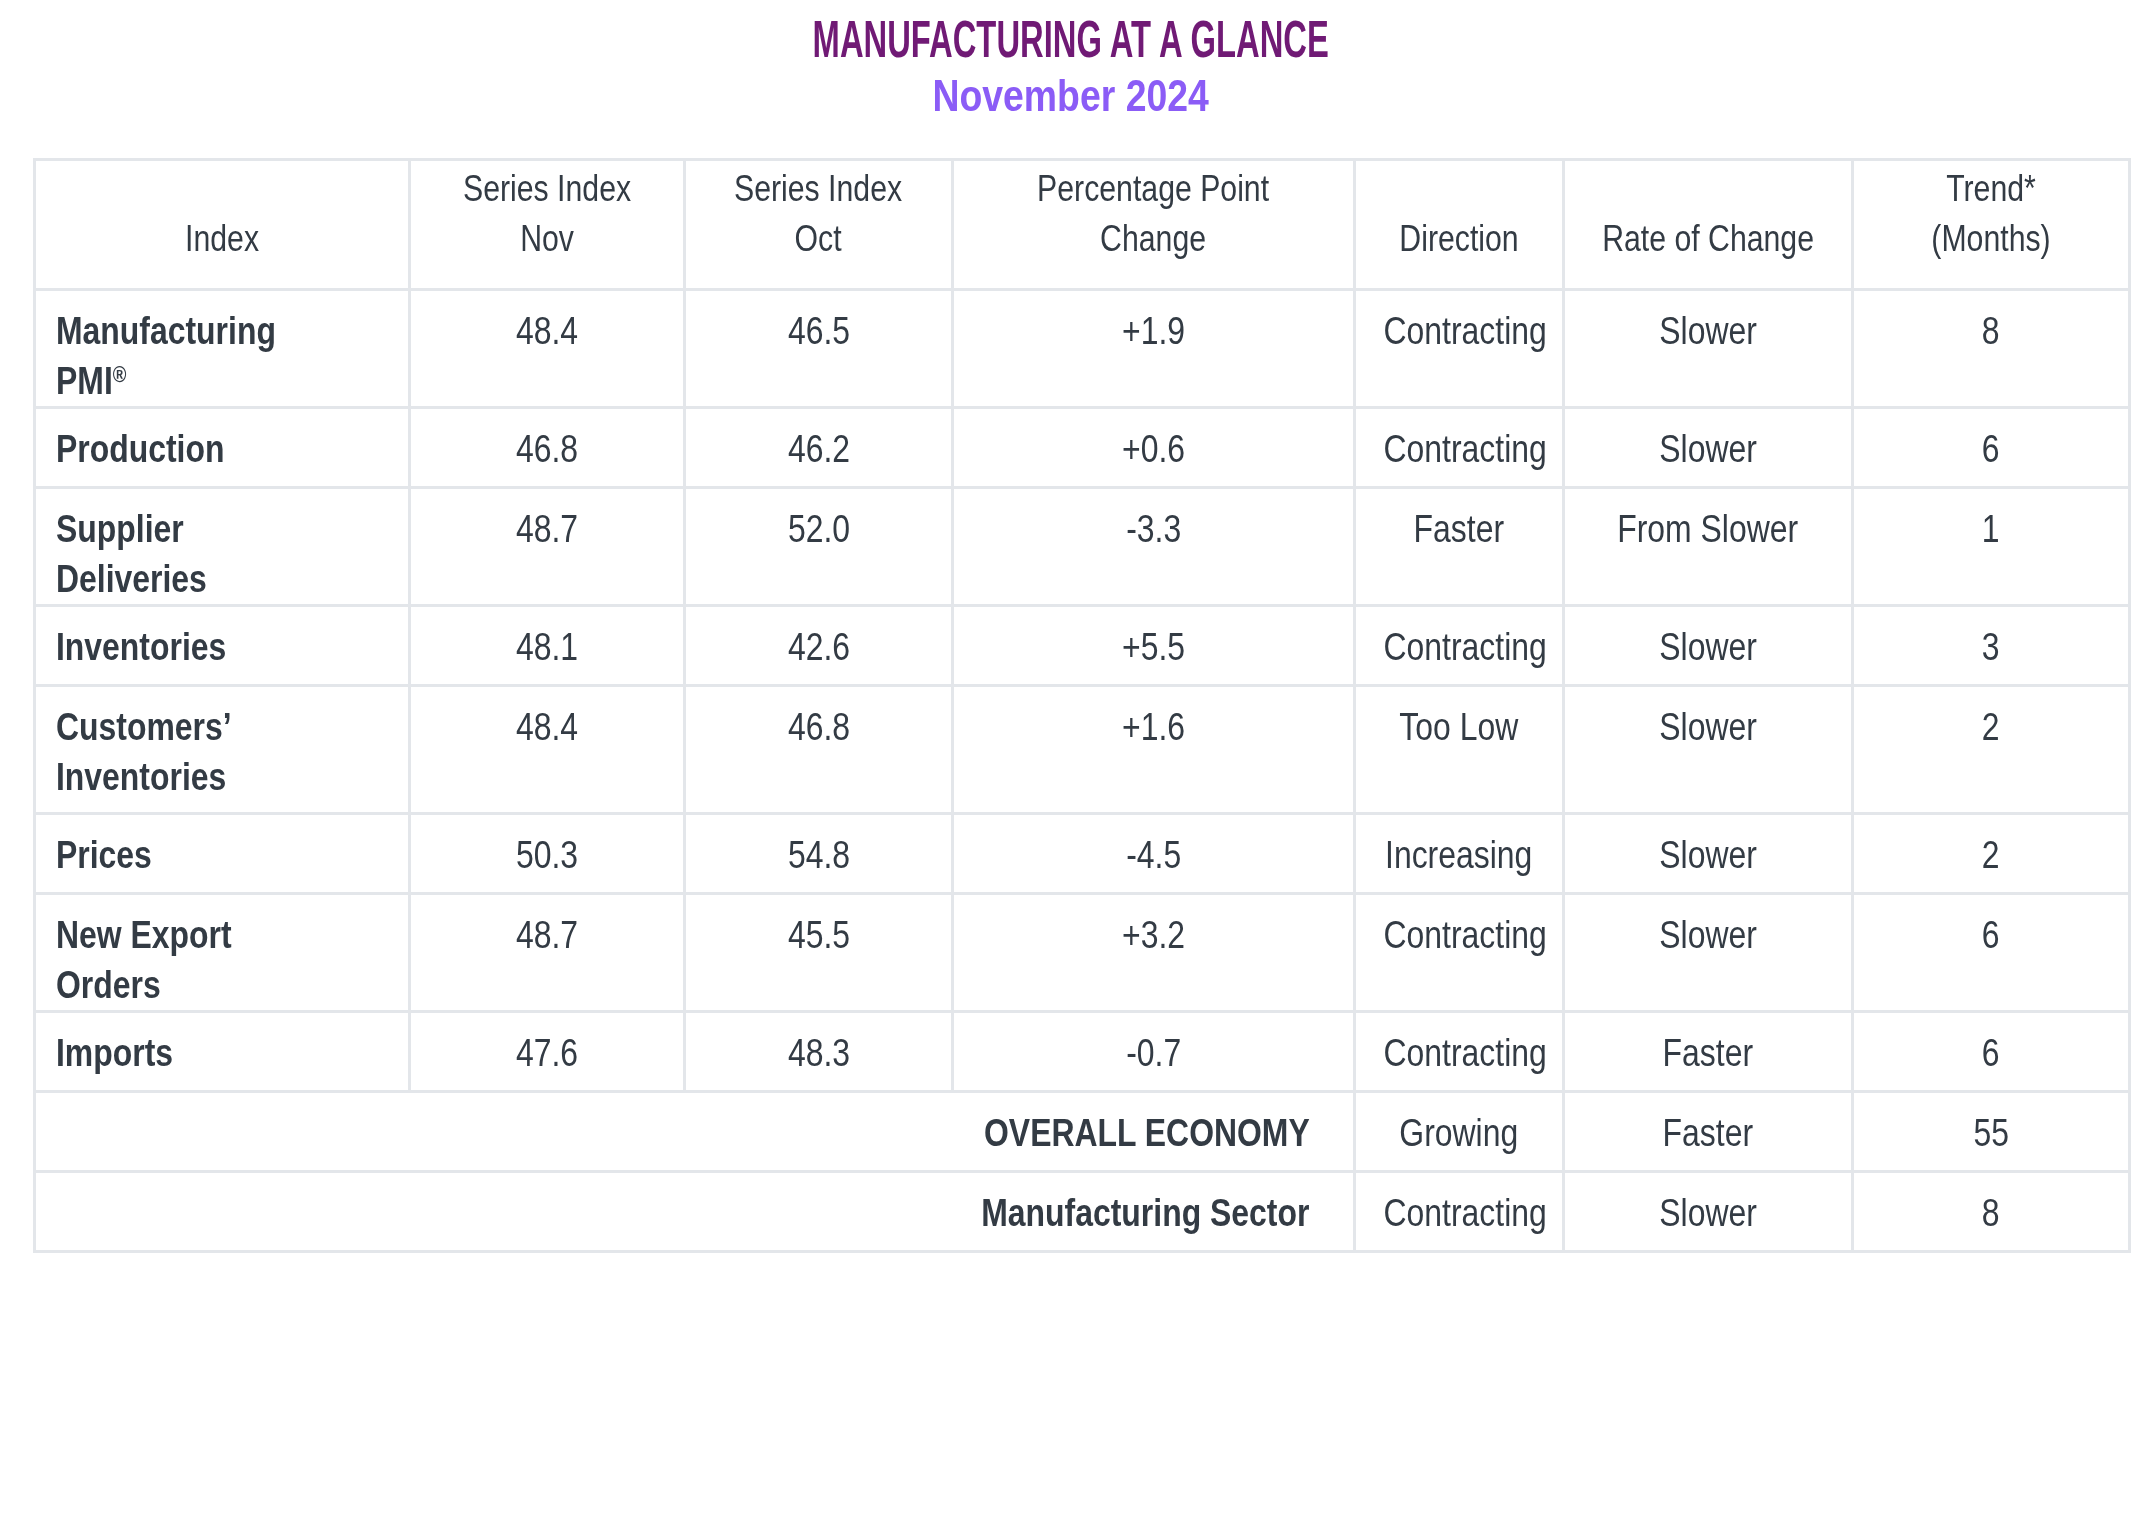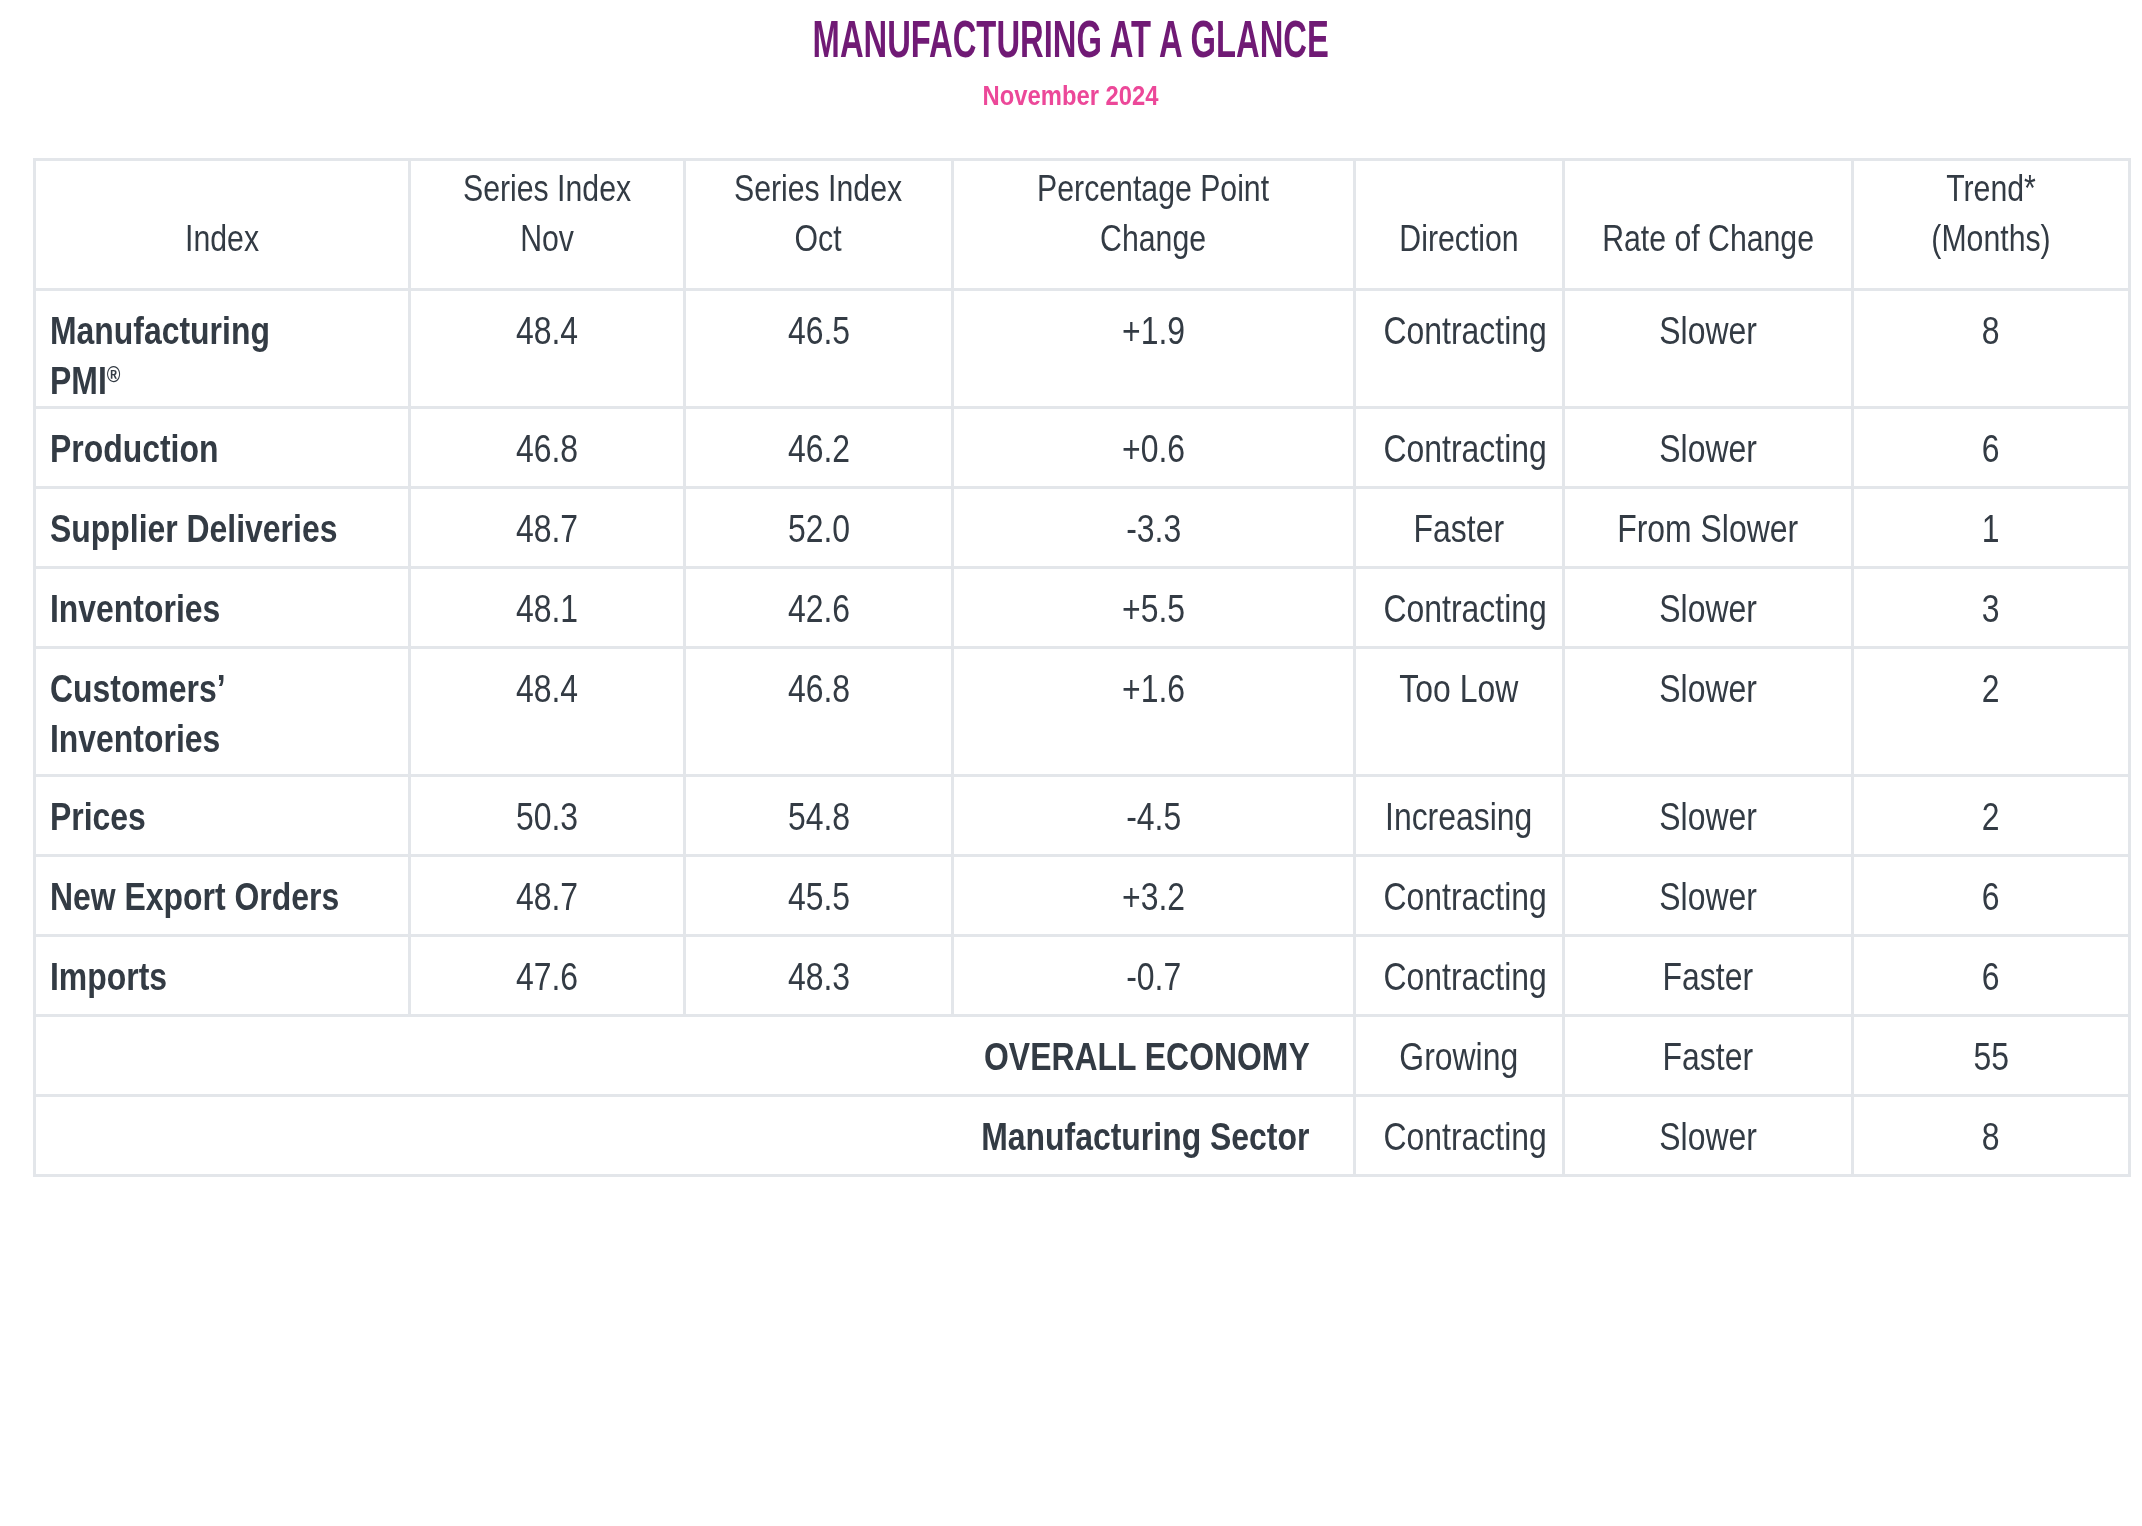--- a/index.html
+++ b/index.html
@@ -4,38 +4,38 @@
 <style>
   html,body{margin:0;padding:0;}
   body{
     width:2142px;height:1526px;overflow:hidden;background:#ffffff;
     font-family:"Liberation Sans",sans-serif;color:#333b44;
     -webkit-font-smoothing:antialiased;
   }
   
   .page-title{margin:10px 0 0;text-align:center;font-size:52px;line-height:58px;color:#701a75;}
   .page-title .sx-title{display:inline-block;transform:scaleX(0.63);transform-origin:center;font-weight:700;white-space:nowrap;}
-  .page-subtitle{margin:6px 0 0;text-align:center;font-size:28px;line-height:44px;color:#ec4899;}
+  .page-subtitle{margin:6px 0 0;text-align:center;font-size:44px;line-height:44px;color:#8b5cf6;}
   .page-subtitle .sx-sub{display:inline-block;transform:scaleX(0.85);transform-origin:center;font-weight:700;white-space:nowrap;}
 
   
   table.glance{
     border-collapse:collapse;table-layout:fixed;
     margin:40px 0 0 33px;width:2095px;
   }
   th,td{border:3px solid #e3e6ea;}
   th{
     font-size:36px;font-weight:400;line-height:50px;color:#333b44;
     vertical-align:bottom;text-align:center;padding:0 12px 24px;
   }
   td{
     font-size:38px;font-weight:400;line-height:50px;color:#333b44;
     vertical-align:top;text-align:center;padding:15px 12px 0;
   }
-  td.lab{text-align:left;padding-left:14px;font-weight:700;}
+  td.lab{text-align:left;padding-left:20px;font-weight:700;}
   td.span-lab{text-align:right;font-weight:700;}
   tr.hdr{height:130px;}
   tr.r{height:80px;}
   tr.tall-a{height:134px;}
   tr.tall-b{height:128px;}
   
   .sx{display:inline-block;transform:scaleX(0.84);white-space:pre-line;}
   .sx.c{transform-origin:center;}
   .sx.l{transform-origin:left center;}
   sup{font-size:0.58em;vertical-align:baseline;position:relative;top:-0.55em;line-height:0;}

